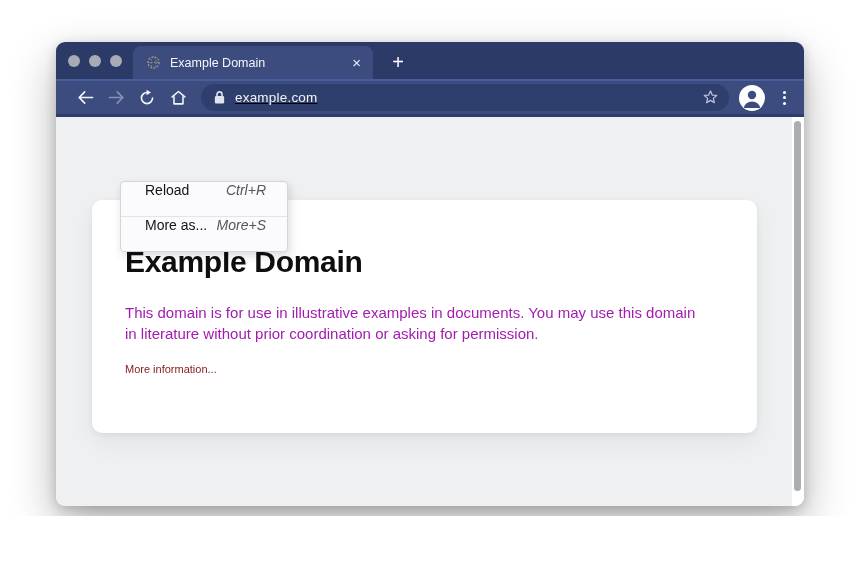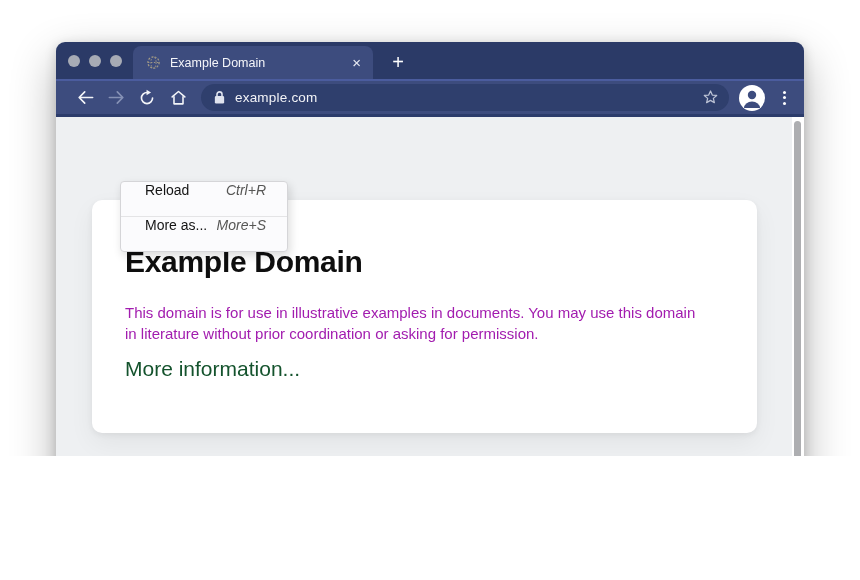--- a/index.html
+++ b/index.html
@@ -1,17 +1,17 @@
 <!DOCTYPE html>
 <html><head>
 <meta charset="utf-8">
 <style>
   * { margin:0; padding:0; box-sizing:border-box; }
   html,body { width:860px; height:580px; background:#ffffff; font-family:"Liberation Sans", sans-serif; }
-  .stage { position:relative; width:860px; height:456px; overflow:hidden; }
+  .stage { position:relative; width:860px; height:516px; overflow:hidden; }
 
   
   .browser-window{
     position:absolute; left:56px; top:42px; width:748px; height:464px;
     border-radius:9px; overflow:hidden; background:#eef0f2;
     box-shadow:0 18px 45px rgba(0,0,0,.30), 0 3px 12px rgba(0,0,0,.18);
   }
 
   
   .tabbar{ position:relative; height:37px; background:#2b3a67; }
@@ -30,41 +30,41 @@
 
   
   .toolbar{
     height:38px; background:#3d4c7e;
     border-top:2px solid #4b5c9e; border-bottom:3px solid #2c3c6b;
     display:flex; align-items:center; padding:0 11px 0 19px;
   }
   .nav-btn{ width:20px; height:20px; margin-right:11px; display:flex; align-items:center; justify-content:center; }
   .address-bar{
     flex:1; height:27px; background:#2f3f6d; border-radius:14px;
-    display:flex; align-items:center; padding:0 9px 0 12px; margin:0 10px 0 2px; min-width:0;
+    display:flex; align-items:center; padding:0 9px 0 12px; margin:0 10px 0 2px; min-width:0;text-decoration:underline;
   }
   .lock{ width:13px; height:15px; margin-right:9px; display:flex; align-items:center; }
   .url{ color:#f2f3f7; font-size:13.5px; letter-spacing:.2px; white-space:nowrap; }
   .star{ margin-left:auto; width:20px; height:20px; display:flex; align-items:center; justify-content:center; }
   .avatar{ width:26px; height:26px; border-radius:50%; background:#ffffff; overflow:hidden;
     display:flex; align-items:flex-end; justify-content:center; margin-right:10px; }
   .kebab{ width:18px; height:20px; display:flex; flex-direction:column; gap:2.5px; align-items:center; justify-content:center; }
   .kebab .dot{ width:3px; height:3px; border-radius:50%; background:#ffffff; }
 
   
   .viewport{ position:relative; height:389px; background:#eef0f2; overflow:hidden; }
 
   .card{
     position:absolute; left:36px; top:83px; width:665px; height:233px;
     background:#ffffff; border-radius:10px; padding:45px 36px 0 33px;
     box-shadow:0 2px 6px rgba(0,0,0,.06), 0 10px 26px rgba(0,0,0,.055);
   }
   .card h1{ font-size:30px; font-weight:700; color:#0e0e0e; letter-spacing:-.3px; }
   .card p{ margin-top:23px; font-size:15px; line-height:21px; color:#a21caf; max-width:586px; }
-  .card a{ display:inline-block; margin-top:13px; font-size:21px; color:#14532d; text-decoration:none; }
+  .card a{ display:inline-block; margin-top:19px; font-size:11px; color:#7f1d1d; text-decoration:none; }
 
   .context-menu{
     position:absolute; left:64px; top:64px; width:168px;
     background:#fbfbfd; border:1px solid #d5d5d8; border-radius:4px;
     box-shadow:2px 4px 10px rgba(0,0,0,.14);
   }
   .menu-item{ height:34px; display:flex; align-items:flex-start; justify-content:space-between;
     padding:0 21px 0 24px; font-size:14px; color:#141414; cursor:default; }
   .menu-item .shortcut{ color:#565655;font-style:italic; }
   .menu-divider{ height:1px; background:#e4e4e6; }

